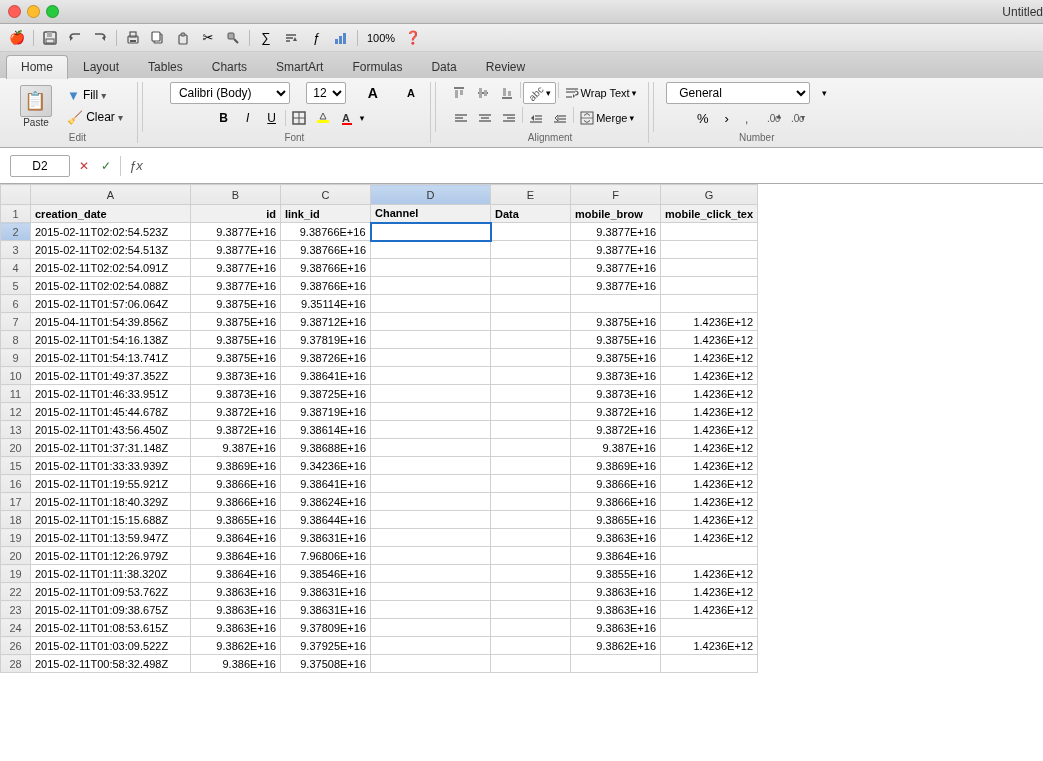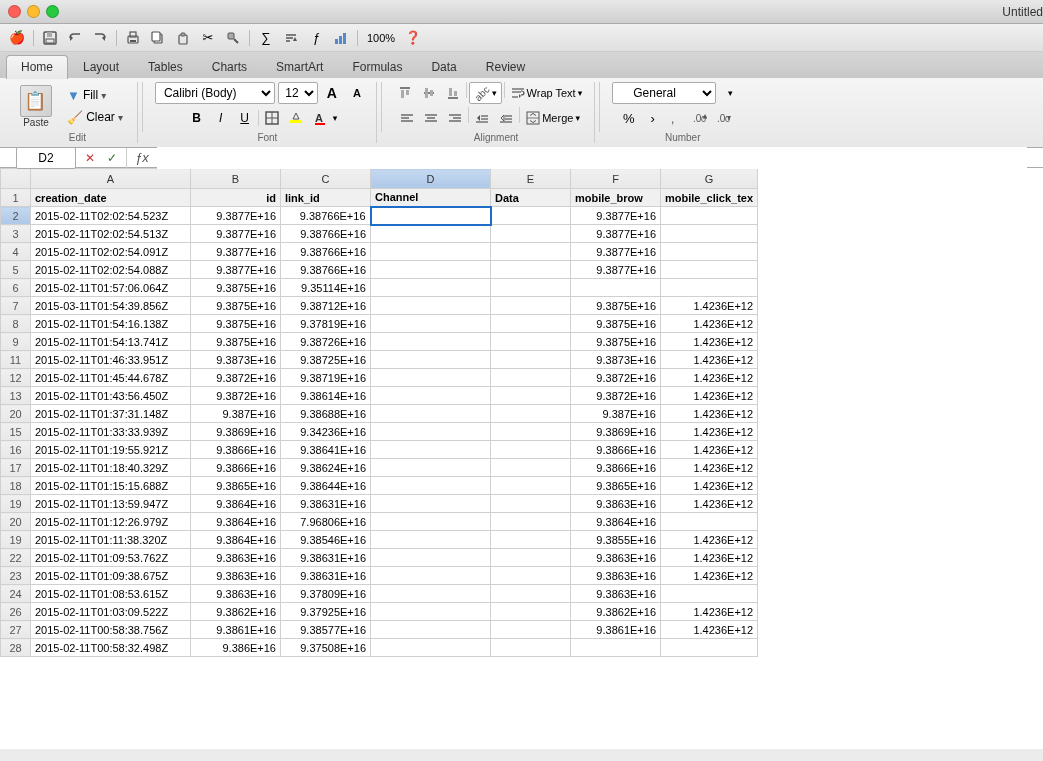--- a/index.html
+++ b/index.html
@@ -163,24 +163,24 @@
     .italic-btn { font-style: italic; }
     .underline-btn { text-decoration: underline; }
 
     
     .align-row { display: flex; gap: 2px; }
 
     
     .formula-bar {
       display: flex;
       align-items: center;
-      height: 20px;
+      height: 36px;
       background: white;
       border-bottom: 1px solid #aaa;
-      padding: 0 16px;
+      padding: 0 10px;
       gap: 4px;
     }
     .cell-ref {
       width: 60px; height: 22px;
       border: 1px solid #aaa;
       border-radius: 2px;
       text-align: center;
       font-size: 12px;
       display: flex; align-items: center; justify-content: center;
       background: white;
@@ -264,24 +264,24 @@
     .header-row th { position: sticky; top: 0; z-index: 10; }
 
     
     .dropdown-btn {
       display: flex; align-items: center; gap: 2px;
       padding: 2px 4px; cursor: pointer; border-radius: 2px;
       font-size: 11px;
     }
 
     .number-format-select {
-      width: 104px; height: 22px;
+      width: 144px; height: 22px;
       background: white; border: 1px solid #aaa;
       border-radius: 2px; font-size: 12px;
-      padding: 0 16px; cursor: pointer;
+      padding: 0 8px; cursor: pointer;
     }
 
     .separator-v { width: 1px; height: 50px; background: #ccc; margin: 0 2px; }
 
     .abc-btn {
       background: white; border: 1px solid #aaa;
       border-radius: 2px; padding: 1px 4px;
       font-size: 11px; display: flex; align-items: center; gap: 2px;
       cursor: pointer; height: 22px;
     }
@@ -404,21 +404,21 @@
         </div>
       </div>
     </div>
     <div class="ribbon-group-label">Edit</div>
   </div>
 
   <div class="separator-v"></div>
 
   <div class="ribbon-group">
     <div class="ribbon-group-content" style="flex-direction:column; gap:3px;">
-      <div style="display:flex; gap:3px; align-items:center;">
+      <div style="display:flex; gap:16px; align-items:center;margin-left:15px;">
         <select class="font-name-select">
           <option>Calibri (Body)</option>
         </select>
         <select class="font-size-select">
           <option>12</option>
         </select>
         <div class="icon-btn" style="font-size:14px; font-weight:bold;">A</div>
         <div class="icon-btn" style="font-size:11px; font-weight:bold;">A</div>
       </div>
       <div style="display:flex; gap:2px; align-items:center;">
@@ -683,21 +683,21 @@
           <td>2015-02-11T01:57:06.064Z</td>
           <td class="cell-number">9.3875E+16</td>
           <td class="cell-number">9.35114E+16</td>
           <td></td>
           <td></td>
           <td></td>
           <td></td>
         </tr>
         <tr>
           <td class="row-num">7</td>
-          <td>2015-03-11T01:54:39.856Z</td>
+          <td>2015-04-11T01:54:39.856Z</td>
           <td class="cell-number">9.3875E+16</td>
           <td class="cell-number">9.38712E+16</td>
           <td></td>
           <td></td>
           <td class="cell-number">9.3875E+16</td>
           <td class="cell-number">1.4236E+12</td>
         </tr>
         <tr>
           <td class="row-num">8</td>
           <td>2015-02-11T01:54:16.138Z</td>
@@ -712,20 +712,30 @@
           <td class="row-num">9</td>
           <td>2015-02-11T01:54:13.741Z</td>
           <td class="cell-number">9.3875E+16</td>
           <td class="cell-number">9.38726E+16</td>
           <td></td>
           <td></td>
           <td class="cell-number">9.3875E+16</td>
           <td class="cell-number">1.4236E+12</td>
         </tr>
         <tr>
+          <td class="row-num">10</td>
+          <td>2015-02-11T01:49:37.352Z</td>
+          <td class="cell-number">9.3873E+16</td>
+          <td class="cell-number">9.38641E+16</td>
+          <td></td>
+          <td></td>
+          <td class="cell-number">9.3873E+16</td>
+          <td class="cell-number">1.4236E+12</td>
+        </tr>
+        <tr>
           <td class="row-num">11</td>
           <td>2015-02-11T01:46:33.951Z</td>
           <td class="cell-number">9.3873E+16</td>
           <td class="cell-number">9.38725E+16</td>
           <td></td>
           <td></td>
           <td class="cell-number">9.3873E+16</td>
           <td class="cell-number">1.4236E+12</td>
         </tr>
         <tr>
@@ -862,30 +872,20 @@
           <td class="row-num">26</td>
           <td>2015-02-11T01:03:09.522Z</td>
           <td class="cell-number">9.3862E+16</td>
           <td class="cell-number">9.37925E+16</td>
           <td></td>
           <td></td>
           <td class="cell-number">9.3862E+16</td>
           <td class="cell-number">1.4236E+12</td>
         </tr>
         <tr>
-          <td class="row-num">27</td>
-          <td>2015-02-11T00:58:38.756Z</td>
-          <td class="cell-number">9.3861E+16</td>
-          <td class="cell-number">9.38577E+16</td>
-          <td></td>
-          <td></td>
-          <td class="cell-number">9.3861E+16</td>
-          <td class="cell-number">1.4236E+12</td>
-        </tr>
-        <tr>
           <td class="row-num">28</td>
           <td>2015-02-11T00:58:32.498Z</td>
           <td class="cell-number">9.386E+16</td>
           <td class="cell-number">9.37508E+16</td>
           <td></td>
           <td></td>
           <td></td>
           <td></td>
         </tr>
       </tbody>

